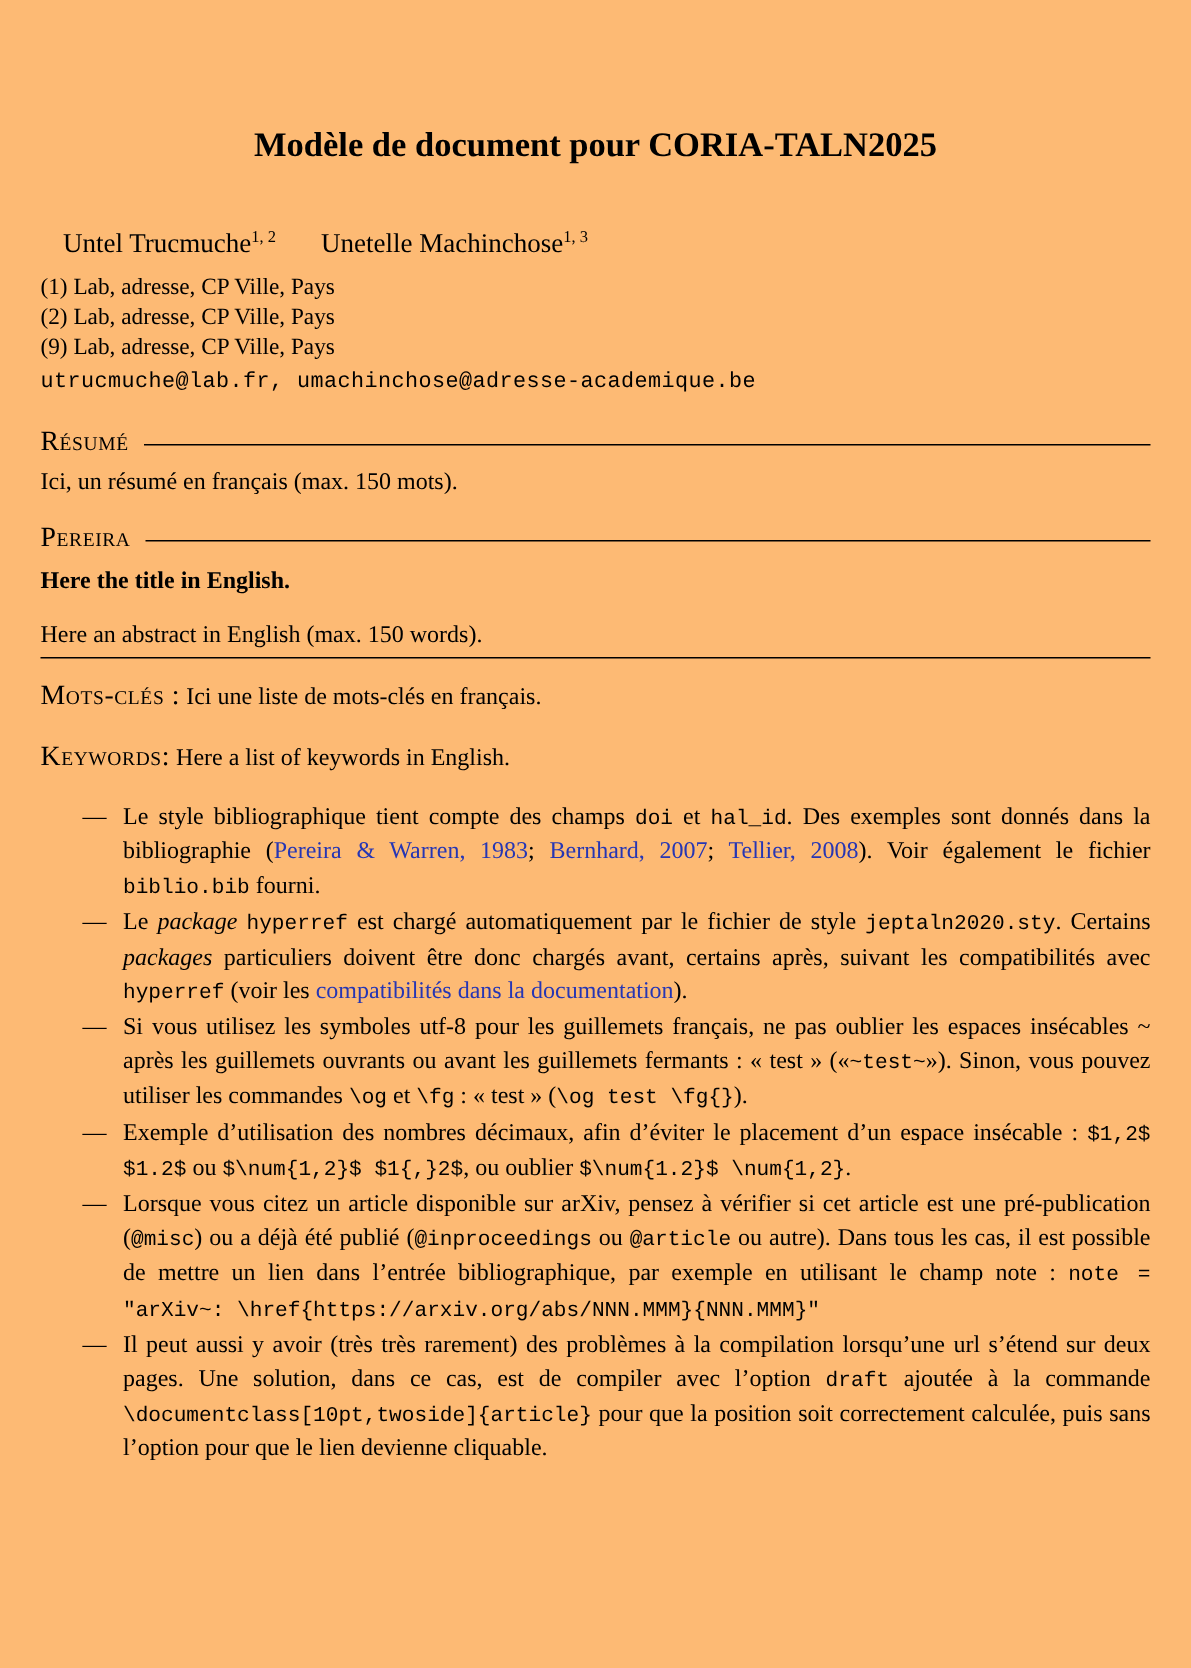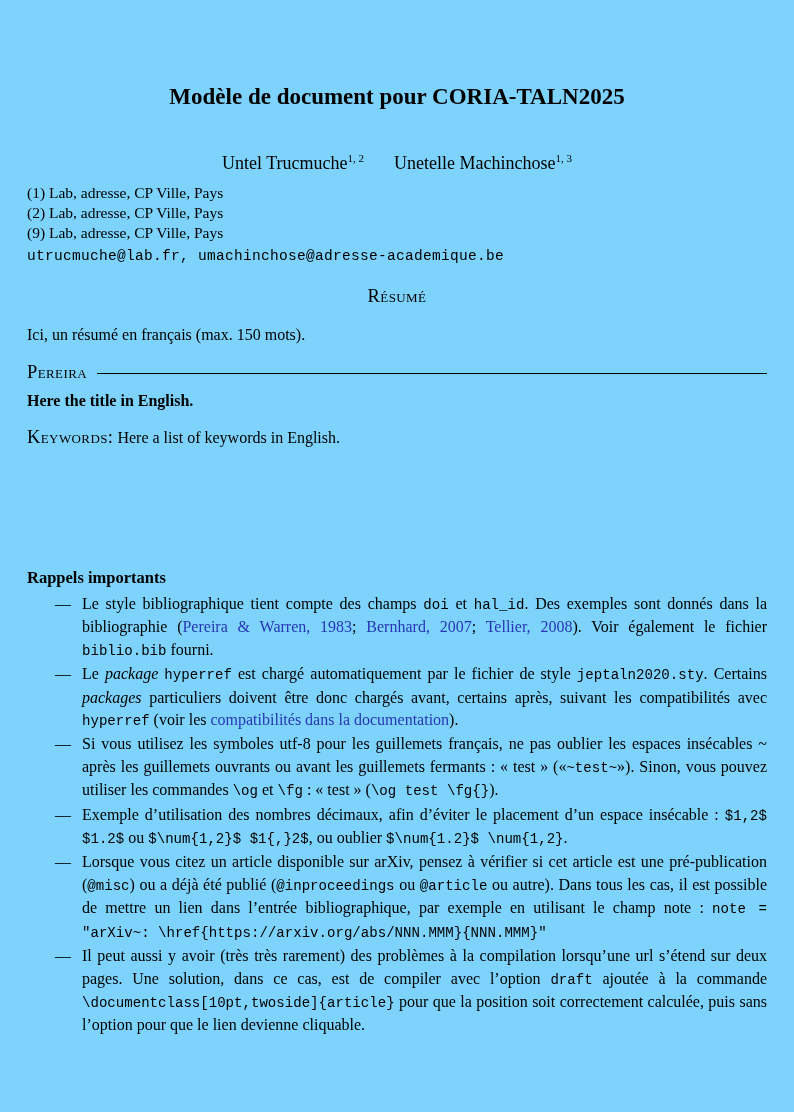--- a/index.html
+++ b/index.html
@@ -1,35 +1,35 @@
 <!DOCTYPE html>
 <html lang="fr" style="--link-color: #2636b4;"><head>
 <meta charset="utf-8">
 <style>
   * { box-sizing: border-box; }
   html, body { margin: 0; padding: 0; background: #ffffff; }
   .page {
     width: 794px;
     height: 1112px;
     overflow: hidden;
-    background: #7dd3fc;
+    background: #fdba74;
     color: #000000;
     font-family: "Liberation Serif", "DejaVu Serif", serif;
     font-size: 16px;
     padding: 0 27px;
   }
   .doc-title {
     margin: 84px 0 0 0;
     text-align: center;
     font-size: 23px;
     font-weight: bold;
   }
   .authors-line {
     margin-top: 42px;
-    text-align: center;
+    text-align: left;
     font-size: 18px;
   }
   .author { display: inline-block; margin: 0 15px; }
   .author sup { font-size: 11px; }
   .affiliations {
     margin-top: 9px;
     font-size: 15.5px;
     line-height: 20px;
   }
   .email-line {
@@ -48,21 +48,21 @@
   .sc-head {
     font-variant: small-caps;
     font-size: 18.5px;
     letter-spacing: 0.4px;
   }
   .h-rule {
     flex: 1;
     border-top: 1.2px solid #000;
     margin-top: 1px;
   }
-  .resume-header { margin-top: 22px; flex-direction: column; }
+  .resume-header { margin-top: 22px; }
   .abstract-header { margin-top: 16px; }
   .plain-par { margin: 5px 0 0 0; line-height: 22px; }
   .bold-par { font-weight: bold; }
   .en-title { margin-top: 7px; }
   .abstract-text {
     margin-top: 14px;
     padding-bottom: 3px;
     border-bottom: 1.2px solid #000;
   }
   .kw-line { margin-top: 13px; line-height: 24px; }
@@ -114,28 +114,32 @@
     <span class="sc-head">Résumé</span>
     <span class="h-rule"></span>
   </div>
   <p class="plain-par">Ici, un résumé en français (max. 150 mots).</p>
 
   <div class="rule-header abstract-header">
     <span class="sc-head">Pereira</span>
     <span class="h-rule"></span>
   </div>
   <p class="plain-par bold-par en-title">Here the title in English.</p>
+  <p class="plain-par abstract-text">Here an abstract in English (max. 150 words).</p>
 
+  <p class="kw-line">
+    <span class="sc-head">Mots-clés :</span>
+    <span>Ici une liste de mots-clés en français.</span>
+  </p>
 
   <p class="kw-line">
     <span class="sc-head">Keywords:</span>
     <span>Here a list of keywords in English.</span>
   </p>
 
-  <div class="rappels-heading">Rappels importants</div>
 
   <div class="rappels-list">
     <div class="list-item">
       <span class="dash">—</span>
       <span class="li-text"><span>Le style bibliographique tient compte des champs </span><span class="r-code">doi</span><span> et </span><span class="r-code">hal_id</span><span>. Des exemples sont donnés dans la bibliographie (</span><span class="r-link">Pereira &amp; Warren, 1983</span><span>; </span><span class="r-link">Bernhard, 2007</span><span>; </span><span class="r-link">Tellier, 2008</span><span>). Voir également le fichier </span><span class="r-code">biblio.bib</span><span> fourni.</span></span>
     </div>
     <div class="list-item">
       <span class="dash">—</span>
       <span class="li-text"><span>Le </span><span class="r-it">package</span><span> </span><span class="r-code">hyperref</span><span> est chargé automatiquement par le fichier de style </span><span class="r-code">jeptaln2020.sty</span><span>. Certains </span><span class="r-it">packages</span><span> particuliers doivent être donc chargés avant, certains après, suivant les compatibilités avec </span><span class="r-code">hyperref</span><span> (voir les </span><span class="r-link">compatibilités dans la documentation</span><span>).</span></span>
     </div>

